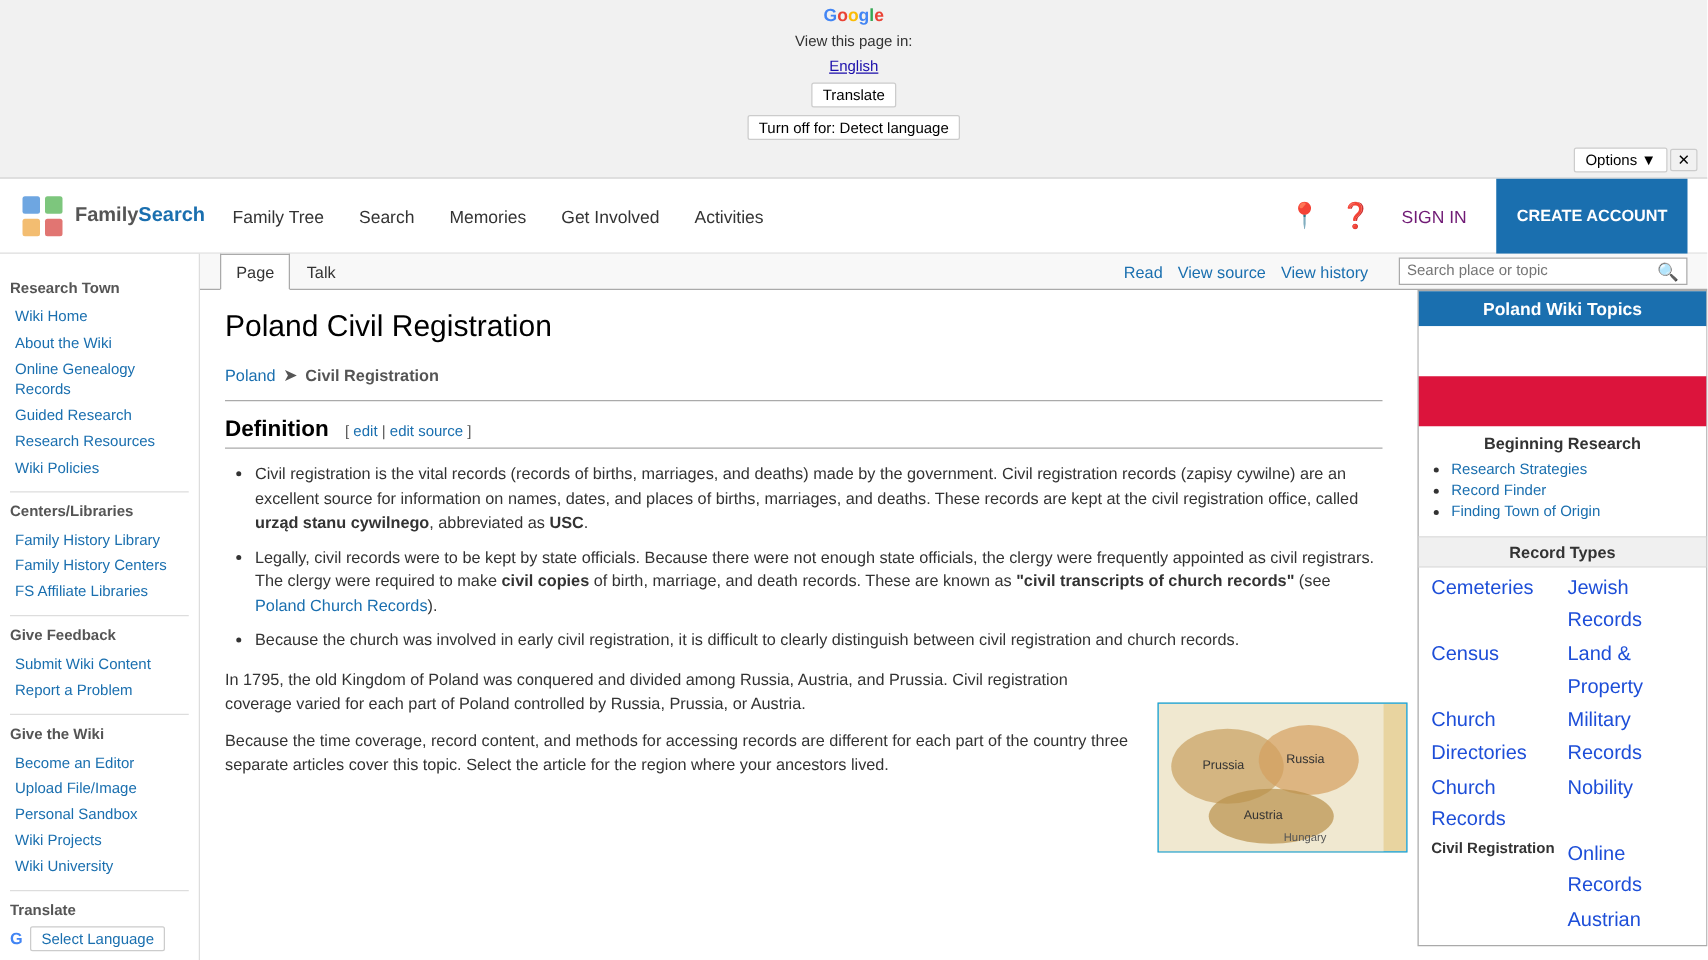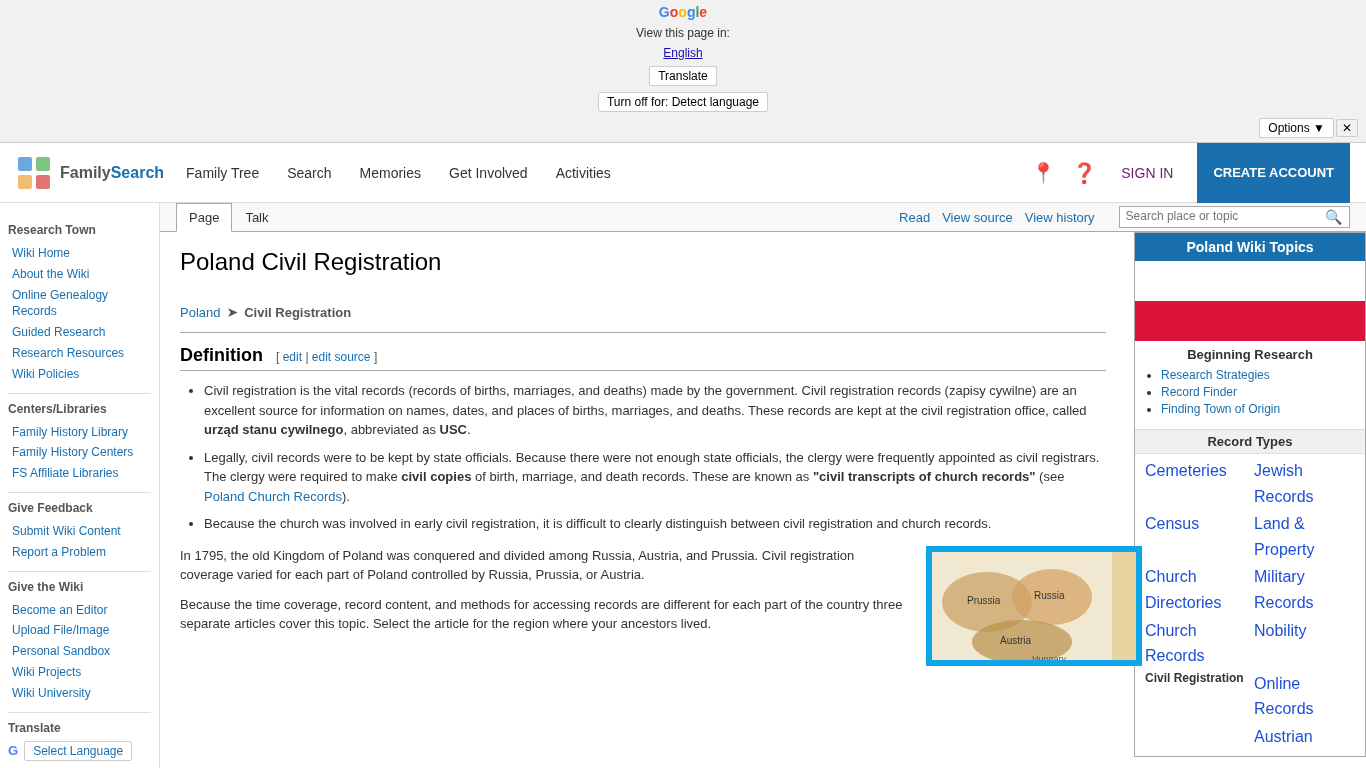--- a/index.html
+++ b/index.html
@@ -246,21 +246,21 @@
       text-decoration: none;
       cursor: pointer;
     }
     .breadcrumb .arrow { color: #555; font-size: 14px; }
 
     
     .page-title {
       font-size: 24px;
       font-weight: normal;
       color: #000;
-      margin-bottom: 28px;
+      margin-bottom: 16px;
     }
     .section-title {
       font-size: 18px;
       font-weight: bold;
       color: #000;
       border-bottom: 1px solid #aaa;
       padding-bottom: 4px;
       margin-bottom: 10px;
     }
     .edit-links {
@@ -296,26 +296,27 @@
       cursor: pointer;
     }
 
     
     .poland-map {
       float: right;
       margin: 0 0 12px 16px;
       width: 180px;
     }
     .poland-map-img {
-      width: 216px;
+      width: 200px;
       height: 120px;
       background: #e8d4a0;
-      border: 6px solid #0ea5e9;
+      border: 1px solid #0ea5e9;
       position: relative;
       overflow: hidden;
+      margin-top: 28px;
     }
 
     
     .wiki-sidebar-box {
       border: 1px solid #aaa;
       margin-bottom: 12px;
       font-size: 12px;
     }
     .wiki-sidebar-box-title {
       background: #1a6faf;

